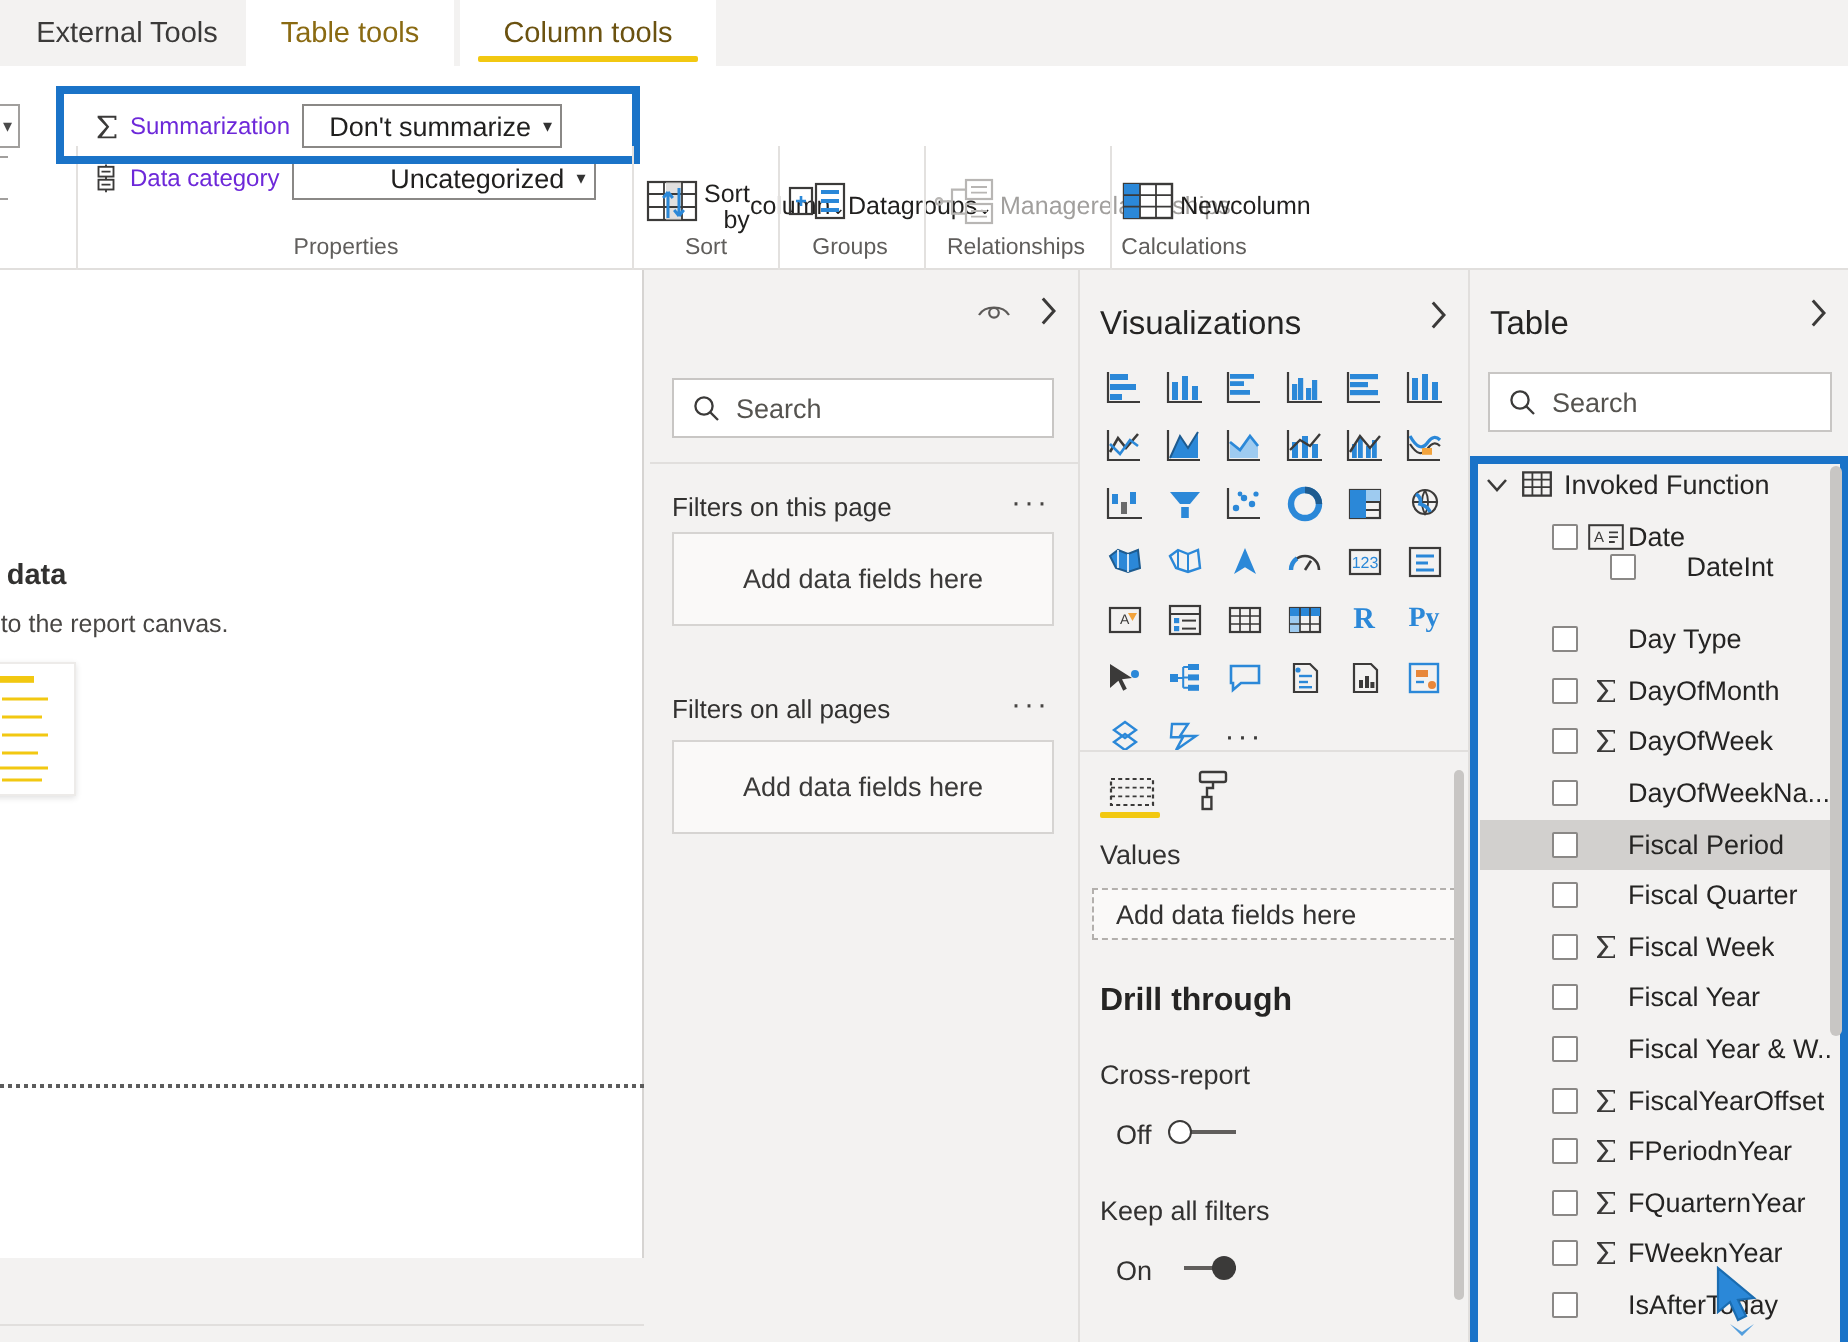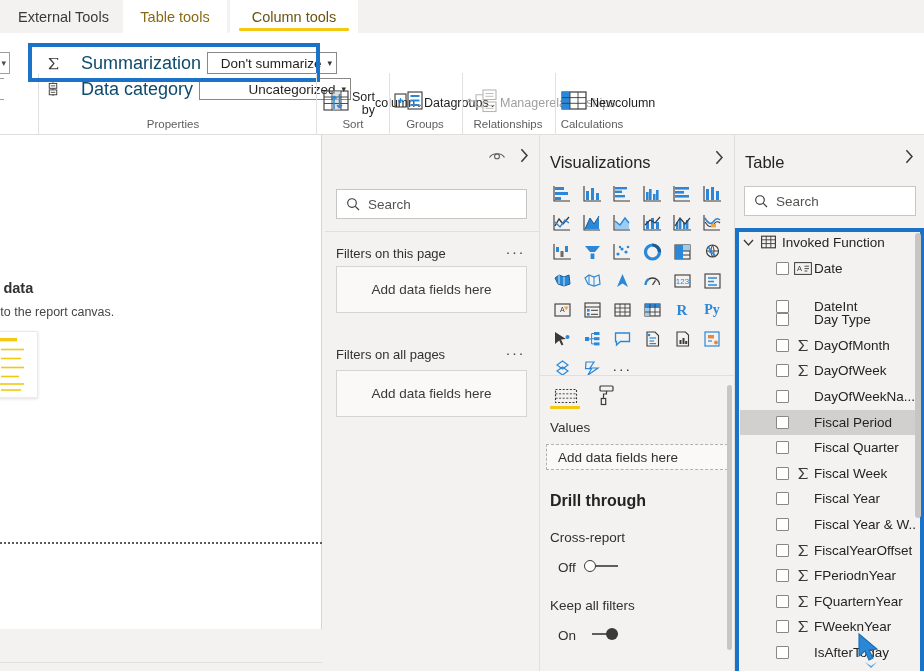--- a/index.html
+++ b/index.html
@@ -54,21 +54,21 @@
     padding-right: 3px;
   }
   .cut-combo .cv { font-size: 9px; color: #4a4a4a; }
 
   
   .prop-row { position: absolute; display: flex; align-items: center; }
   .prop-ico {
     width: 18px; height: 18px; display: flex; align-items: center;
     justify-content: center; color: #3b3a39; flex: none;
   }
-  .prop-lbl { font-size: 18px; color: #0c4a6e; margin-left: 19px; white-space: nowrap; }
+  .prop-lbl { font-size: 12px; color: #6d28d9; margin-left: 3px; white-space: nowrap; }
   .prop-sel {
     height: 22px; background: #fff; border: 1px solid #8a8886;
     display: flex; align-items: center; padding: 0 4px 0 6px;
     font-size: 13.5px; color: #201f1e; justify-content: flex-end;
     cursor: pointer;
   }
   .prop-sel .caret { font-size: 9px; color: #333; margin-left: 6px; }
 
   
   .hl-box {
@@ -878,21 +878,21 @@
           <div class="fchk"></div>
           <div class="fsig">
             <svg width="18" height="13" viewBox="0 0 18 13">
               <rect x="0.6" y="0.6" width="16.8" height="11.8" fill="none" stroke="#3b3a39" stroke-width="1"></rect>
               <text x="3" y="9.2" font-size="7.5" font-family="Liberation Sans, sans-serif" fill="#3b3a39">A</text>
               <path d="M10.5 4.2 H15 M10.5 6.6 H15 M10.5 9 H13.4" stroke="#3b3a39" stroke-width=".9"></path>
             </svg>
           </div>
           <div class="fname">Date</div>
         </div>
-        <div class="fld-row" style="top: 159px;">
+        <div class="fld-row" style="top: 136px; justify-content: center;">
           <div class="fchk"></div>
           <div class="fsig"></div>
           <div class="fname">DateInt</div>
         </div>
         <div class="fld-row" style="top: 172.2px;">
           <div class="fchk"></div>
           <div class="fsig"></div>
           <div class="fname">Day Type</div>
         </div>
         <div class="fld-row" style="top: 197.8px;">

